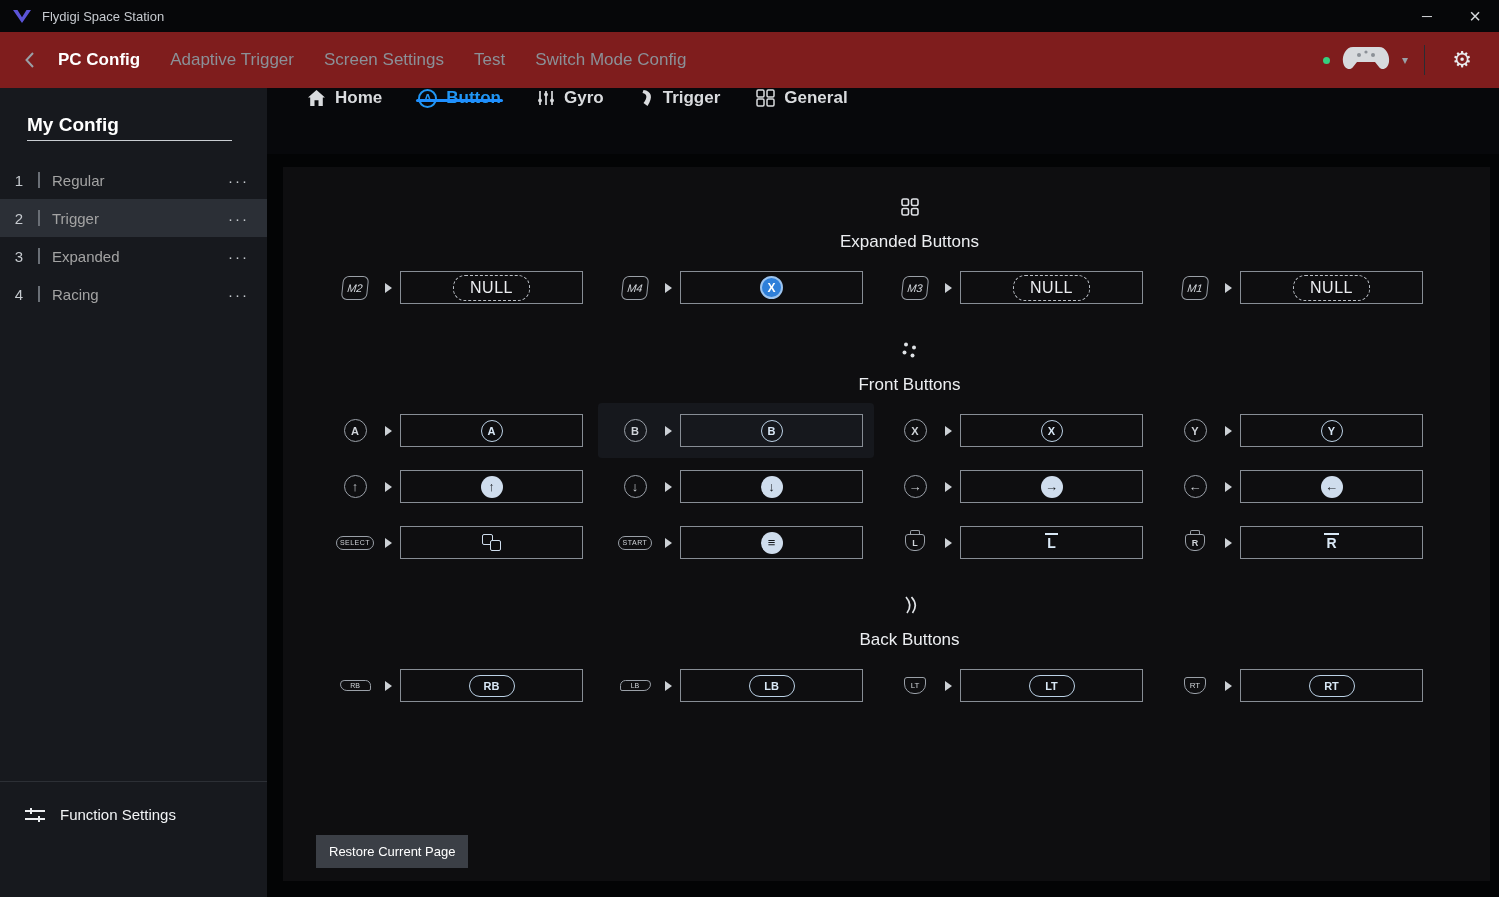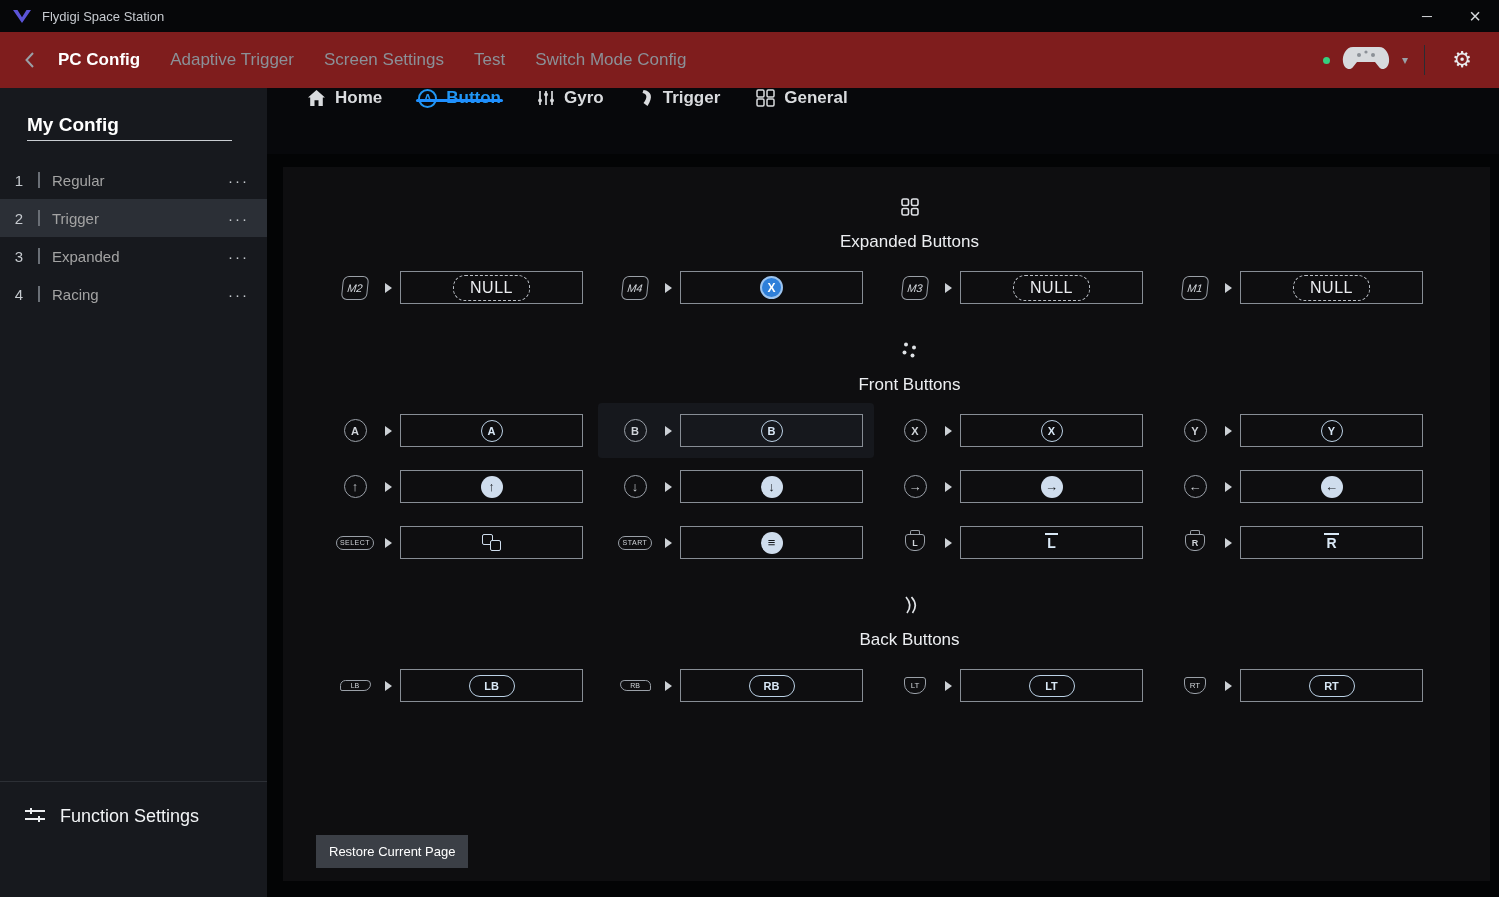--- a/index.html
+++ b/index.html
@@ -38,21 +38,21 @@
               border-bottom:1px solid #c9cdd2; width:205px; }
   .sb-list { list-style:none; margin-top:20px; }
   .sb-item { height:38px; display:flex; align-items:center; cursor:default; }
   .sb-item.selected { background:#2b2f36; }
   .sb-num { width:38px; text-align:center; font-size:15px; color:#c6cacf; }
   .sb-bar { width:2px; height:16px; background:#6a6f76; margin-right:12px; }
   .sb-label { flex:1; font-size:15px; color:#a3a3a3; }
   .sb-dots { padding-right:18px; color:#c6cacf; font-size:15px; letter-spacing:2px; }
   .sb-footer { margin-top:auto; border-top:1px solid #2c2f35; height:116px; display:flex; gap:14px;
                padding:24px 0 0 24px; align-items:flex-start; }
-  .sb-footer-label { font-size:18px; color:#f2f4f6; }
+  .sb-footer-label { font-size:15px; color:#f2f4f6; }
 
   
   .main { flex:1; display:flex; flex-direction:column; background:#030405; min-width:0; }
   .tabbar { height:66px; display:flex; align-items:flex-start; padding-left:40px; gap:36px; background:#07080b; flex:0 0 auto; }
   .tab { display:flex; align-items:center; gap:9px; font-size:17px; font-weight:bold; color:#d9dbde; position:relative; cursor:default; }
   .tab .ticon { display:flex; align-items:center; }
   .tab.active { color:#2196f3; }
   .tab.active::after { content:""; position:absolute; left:-2px; right:-2px; bottom:6px; height:3px;
                        background:#1f8fff; border-radius:2px; }
   .tab-a { width:19px; height:19px; border:2px solid currentColor; border-radius:50%; display:flex;
@@ -440,34 +440,34 @@
                   <svg width="16" height="20" viewBox="0 0 16 20" fill="none" stroke="currentColor" stroke-width="1.7">
                     <path d="M4 2 q7 8 1 16"></path>
                     <path d="M9.5 2 q7 8 1 16"></path>
                   </svg>
                 </span>
                 <span class="sec-title">Back Buttons</span>
               </div>
               <div class="map-row">
                 <div class="map-cell">
                   <span class="src-wrap">
+                    <span class="ic-wing right">RB</span>
+                  </span>
+                  <span class="sep"></span>
+                  <button class="target-box">
+                    <span class="pill-solid">RB</span>
+                  </button>
+                </div>
+                <div class="map-cell">
+                  <span class="src-wrap">
                     <span class="ic-wing left">LB</span>
                   </span>
                   <span class="sep"></span>
                   <button class="target-box">
                     <span class="pill-solid">LB</span>
-                  </button>
-                </div>
-                <div class="map-cell">
-                  <span class="src-wrap">
-                    <span class="ic-wing right">RB</span>
-                  </span>
-                  <span class="sep"></span>
-                  <button class="target-box">
-                    <span class="pill-solid">RB</span>
                   </button>
                 </div>
                 <div class="map-cell">
                   <span class="src-wrap">
                     <span class="ic-trig">LT</span>
                   </span>
                   <span class="sep"></span>
                   <button class="target-box">
                     <span class="pill-solid">LT</span>
                   </button>

